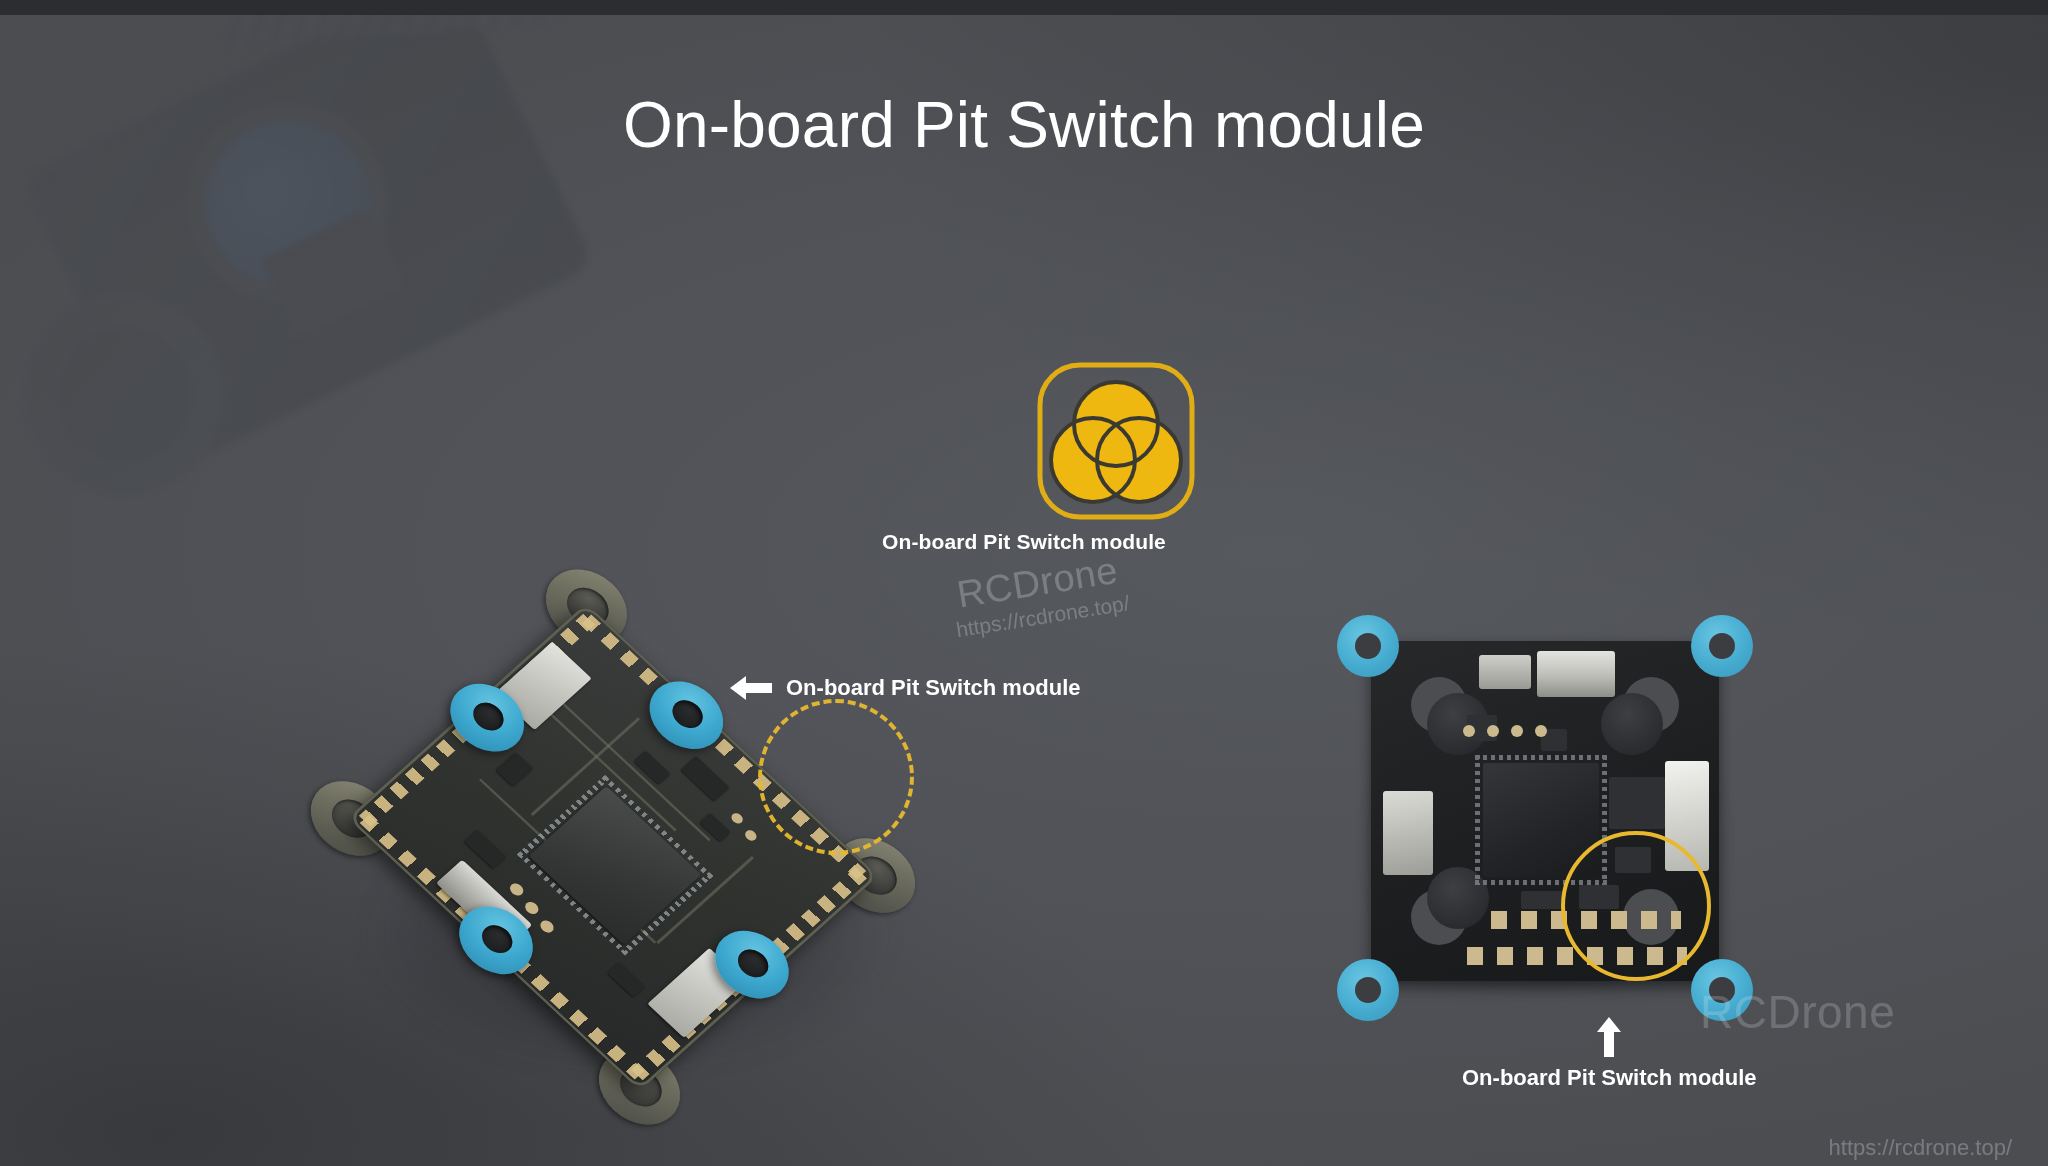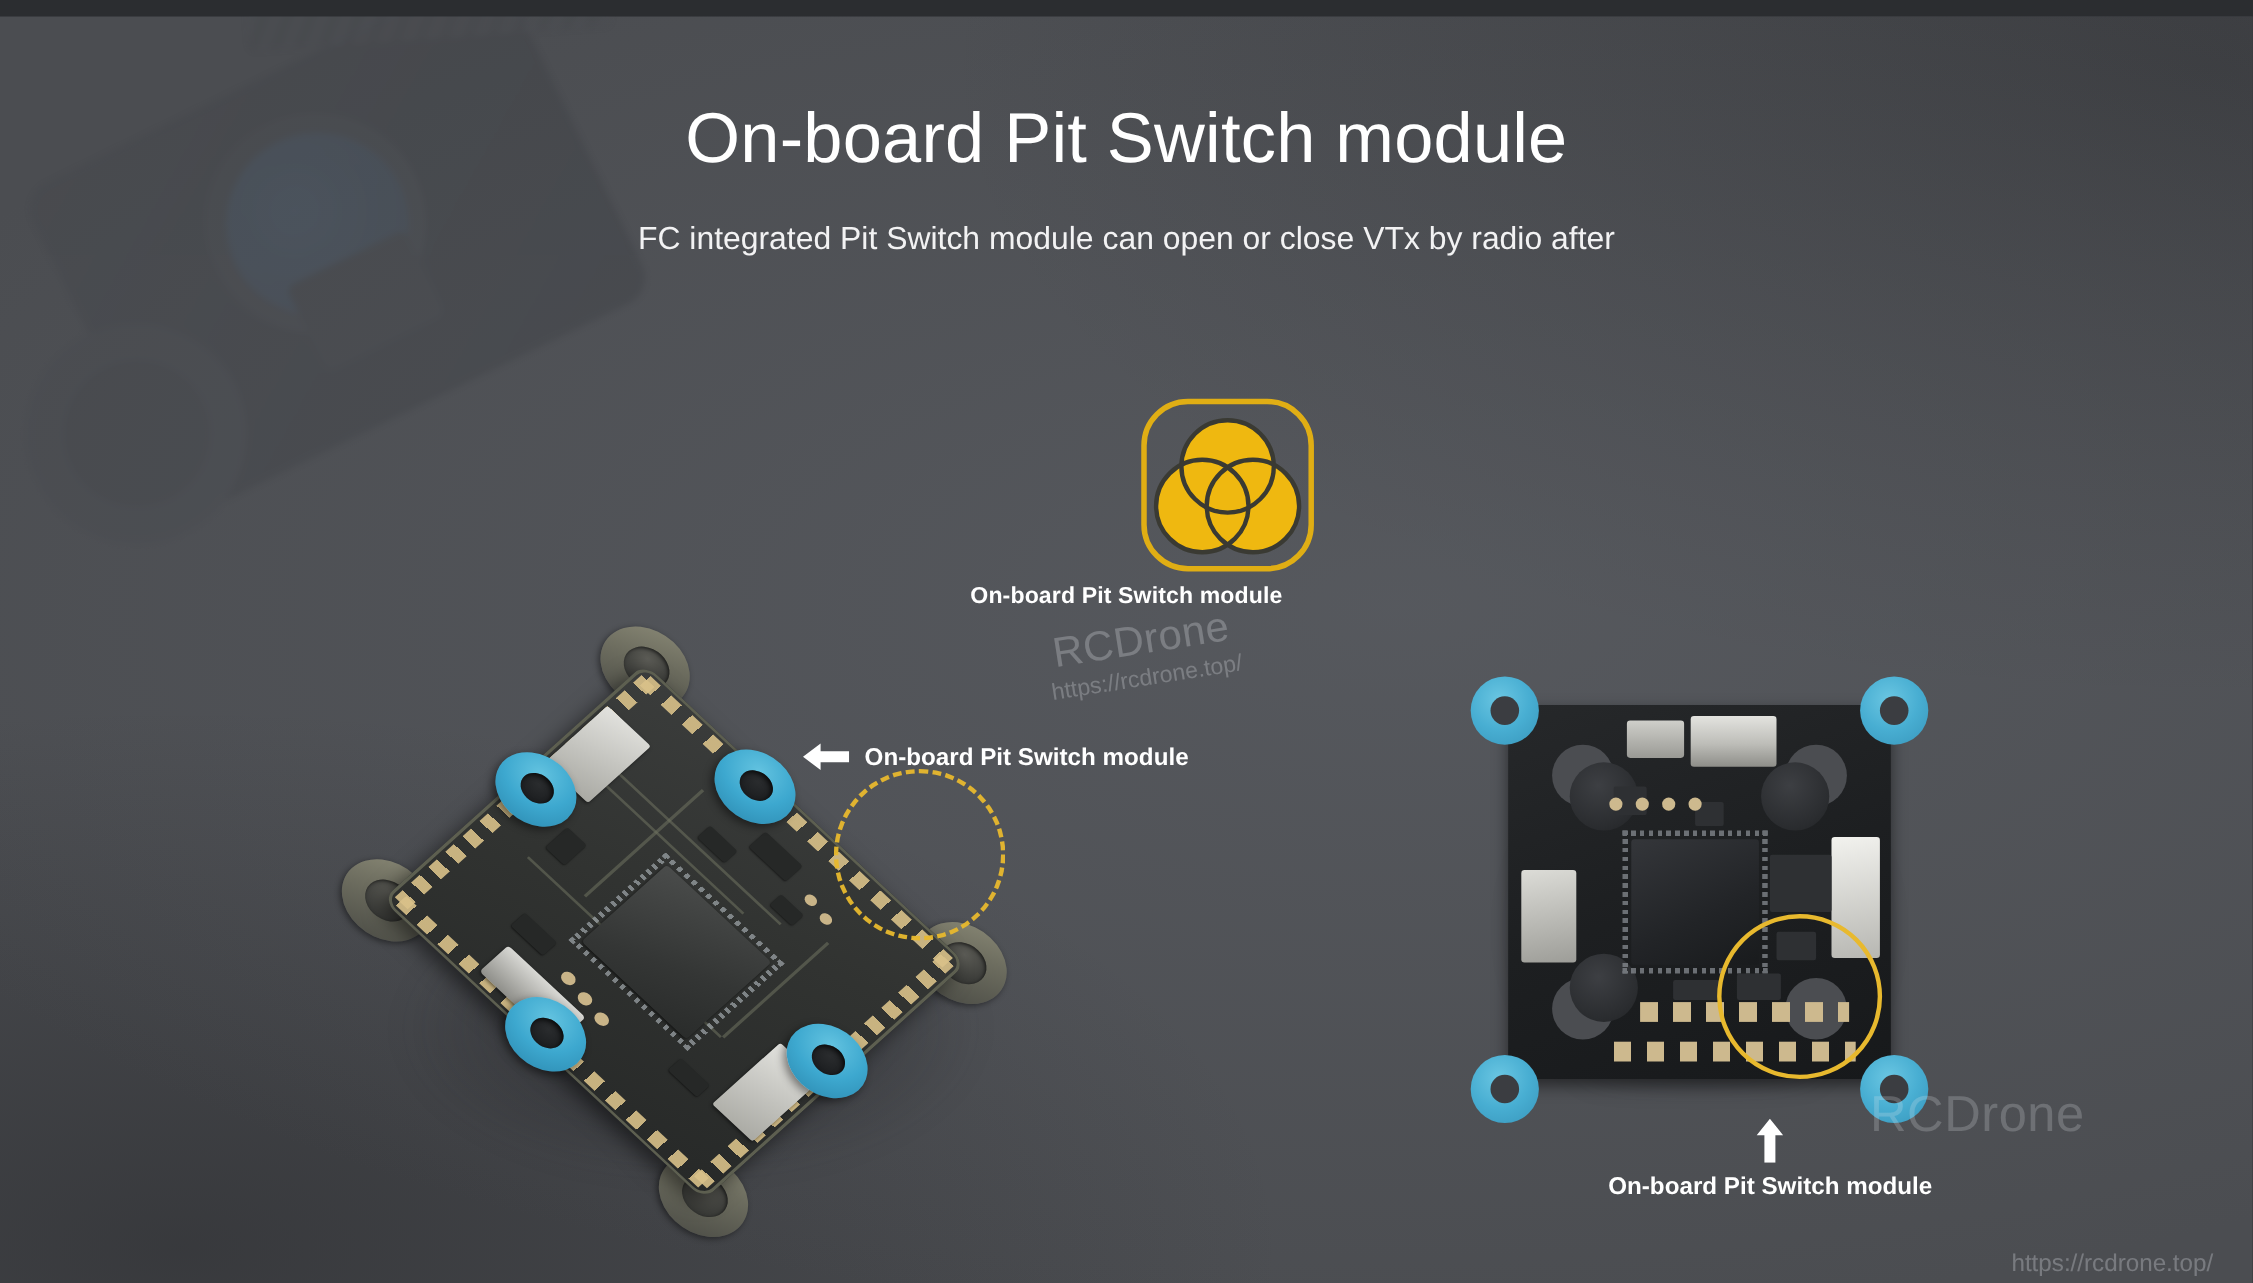--- a/index.html
+++ b/index.html
@@ -354,21 +354,20 @@
     <div class="gbody"></div>
     <div class="gear a"></div>
     <div class="gear b"></div>
     <div class="gblue"></div>
     <div class="gstrip"></div>
     <div class="gchip"></div>
   </div>
 
   <div class="headline">On-board Pit Switch module</div>
   <div class="subline">
-    <div>FC integrated Pit Switch module can open or close VTx by radio after</div>
   </div>
 
   <div class="hero-icon">
     <svg viewBox="0 0 162 162" xmlns="http://www.w3.org/2000/svg">
       <rect x="5" y="5" width="152" height="152" rx="40" ry="40" fill="none" stroke="#e0ae14" stroke-width="5"></rect>
       <g>
         <circle cx="81" cy="64" r="42" fill="#efb810"></circle>
         <circle cx="58" cy="100" r="42" fill="#efb810"></circle>
         <circle cx="104" cy="100" r="42" fill="#efb810"></circle>
         <circle cx="81" cy="64" r="42" fill="none" stroke="#3a3a33" stroke-width="4"></circle>

